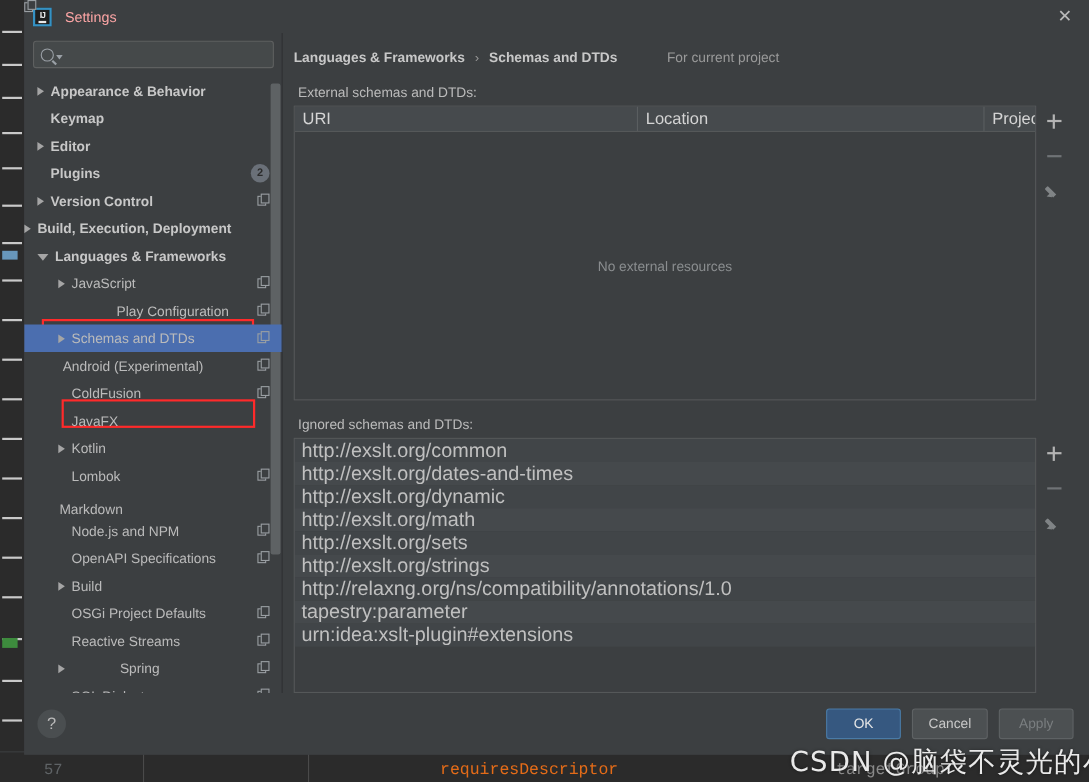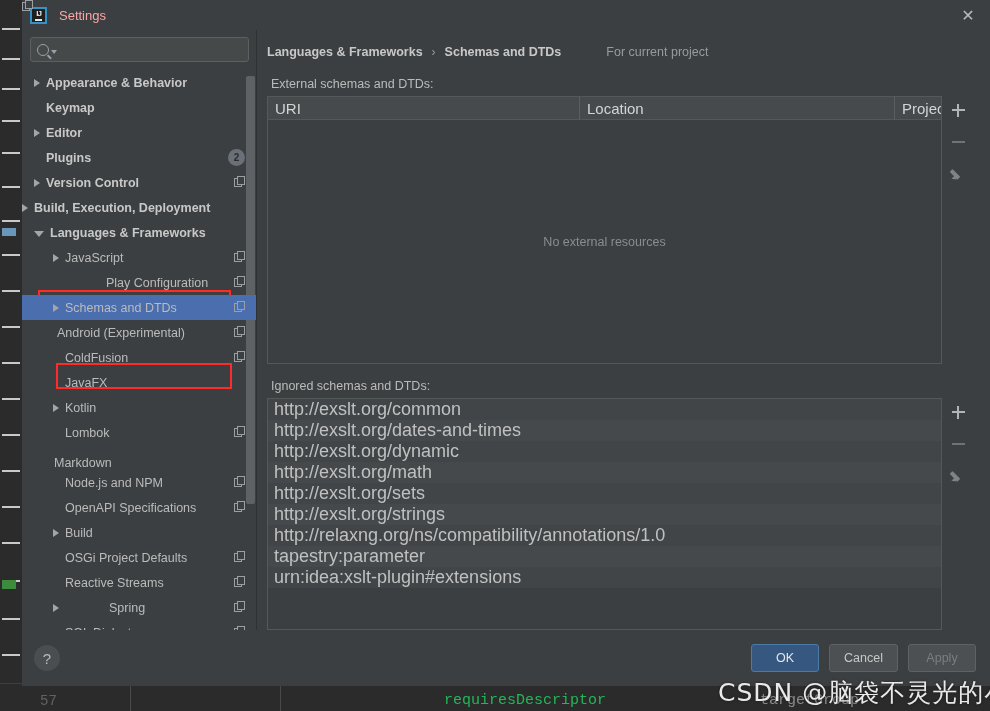--- a/index.html
+++ b/index.html
@@ -18,22 +18,22 @@
   }
   .bg-strip-left .line {
     position: absolute; left: 2px; width: 18px; height: 2px; background: #c9c9c9;
   }
   .bg-editor-bottom {
     position: absolute; left: 0; bottom: 0; width: 990px; height: 28px;
     background: #2b2b2b; border-top: 1px solid #3c3f41;
   }
   .bg-code {
     position: absolute; bottom: 2px; left: 400px;
-    color: #22c55e; font-size: 15px; font-family: "Liberation Mono", monospace;
-    white-space: nowrap; opacity: .9; margin-left: 44px;
+    color: #f97316; font-size: 15px; font-family: "Liberation Mono", monospace;
+    white-space: nowrap; opacity: .9;
   }
   .bg-code2 {
     position: absolute; bottom: 2px; left: 760px;
     color: #8a8a8a; font-size: 15px; font-family: "Liberation Mono", monospace;
     white-space: nowrap;
   }
   .bg-gutter {
     position: absolute; bottom: 2px; left: 40px;
     color: #5f6366; font-size: 14px; font-family: "Liberation Mono", monospace;
   }

